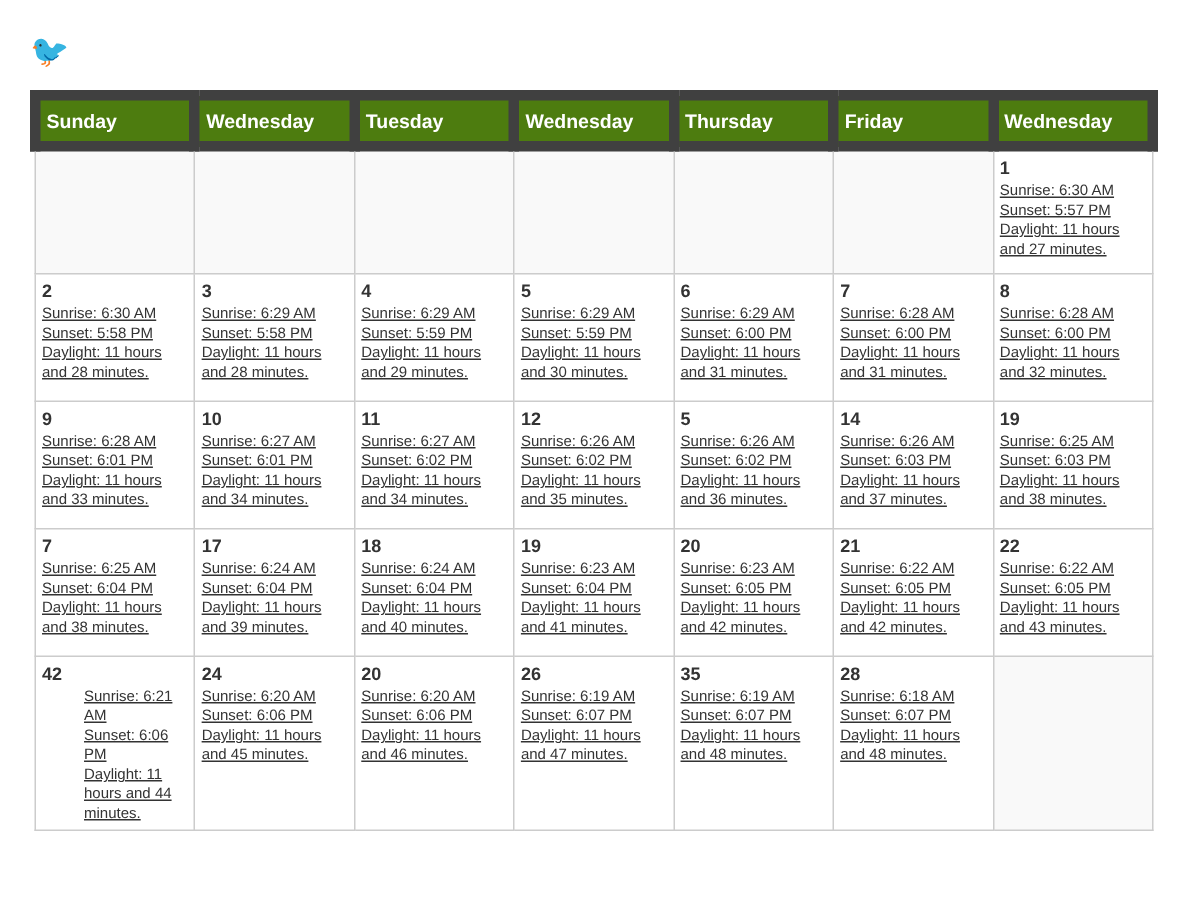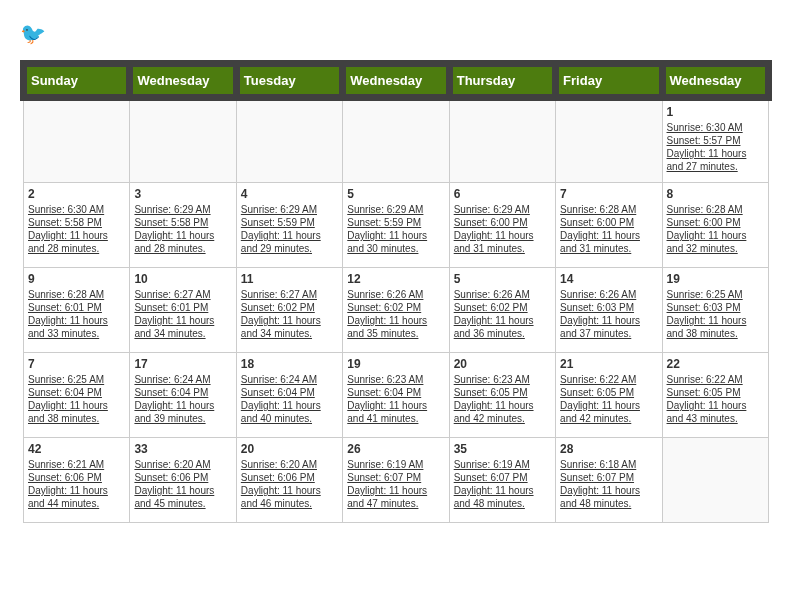--- a/index.html
+++ b/index.html
@@ -253,26 +253,26 @@
         <td>
           <span class="day-number">22</span>
           <div class="day-info" style="white-space: pre-line;">Sunrise: 6:22 AM
 Sunset: 6:05 PM
 Daylight: 11 hours and 43 minutes.</div>
         </td>
       </tr>
       <tr>
         <td>
           <span class="day-number">42</span>
-          <div class="day-info" style="white-space: pre-line;">Sunrise: 6:21 AM
+          <div class="day-info" style="white-space: pre-line; margin-left: 28px;">Sunrise: 6:21 AM
 Sunset: 6:06 PM
 Daylight: 11 hours and 44 minutes.</div>
         </td>
         <td>
-          <span class="day-number">33</span>
+          <span class="day-number">24</span>
           <div class="day-info" style="white-space: pre-line;">Sunrise: 6:20 AM
 Sunset: 6:06 PM
 Daylight: 11 hours and 45 minutes.</div>
         </td>
         <td>
           <span class="day-number">20</span>
           <div class="day-info" style="white-space: pre-line;">Sunrise: 6:20 AM
 Sunset: 6:06 PM
 Daylight: 11 hours and 46 minutes.</div>
         </td>

